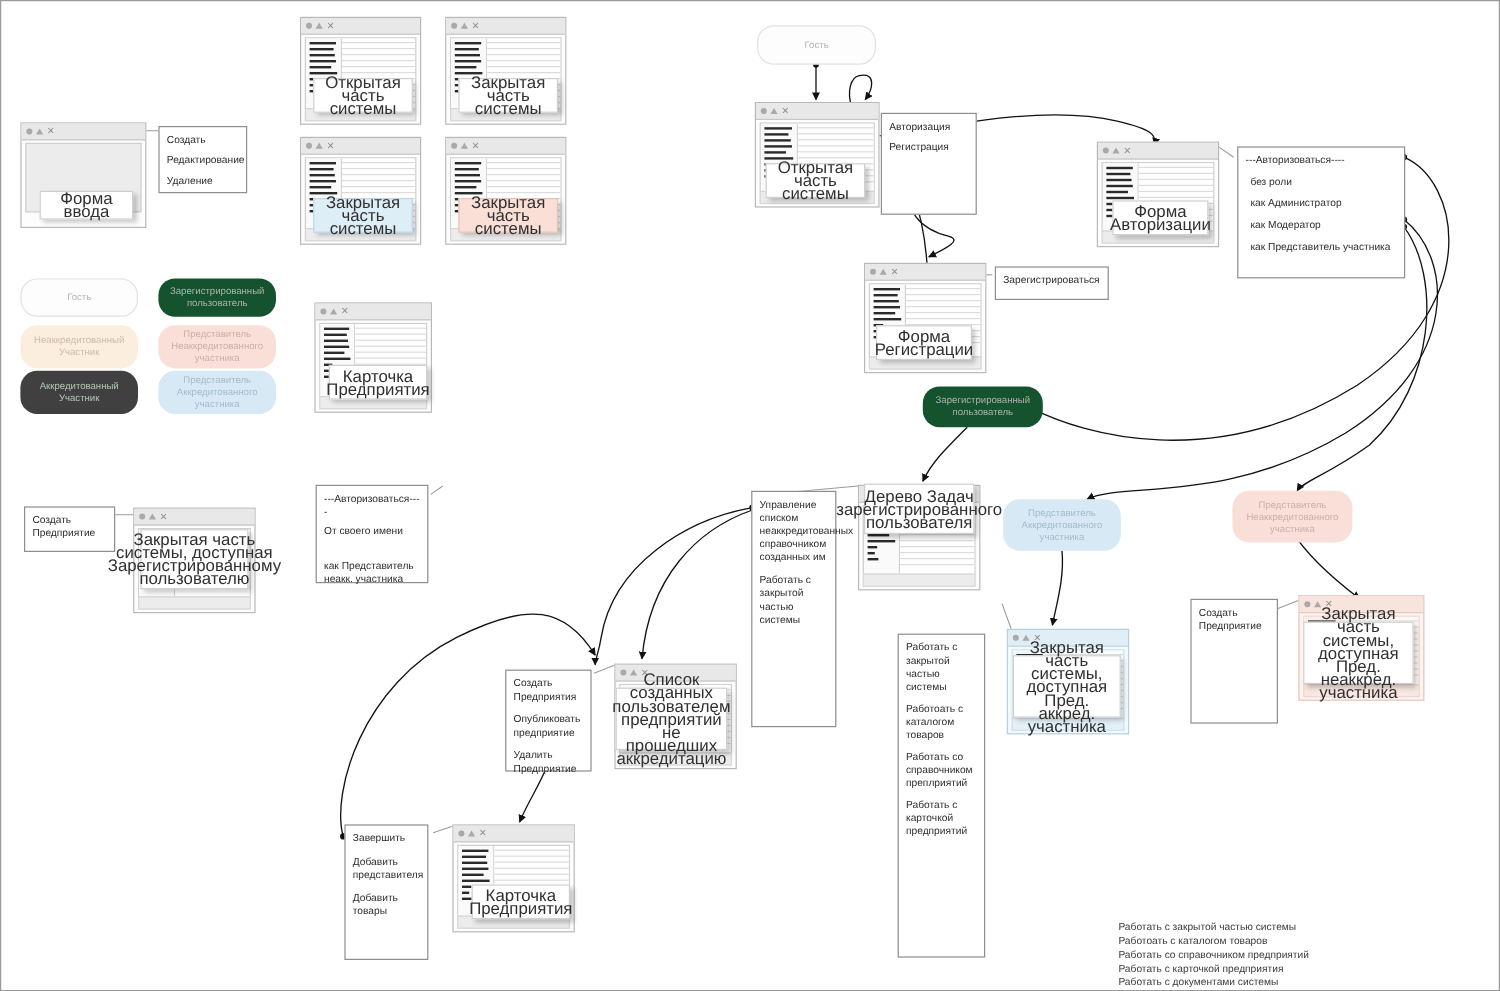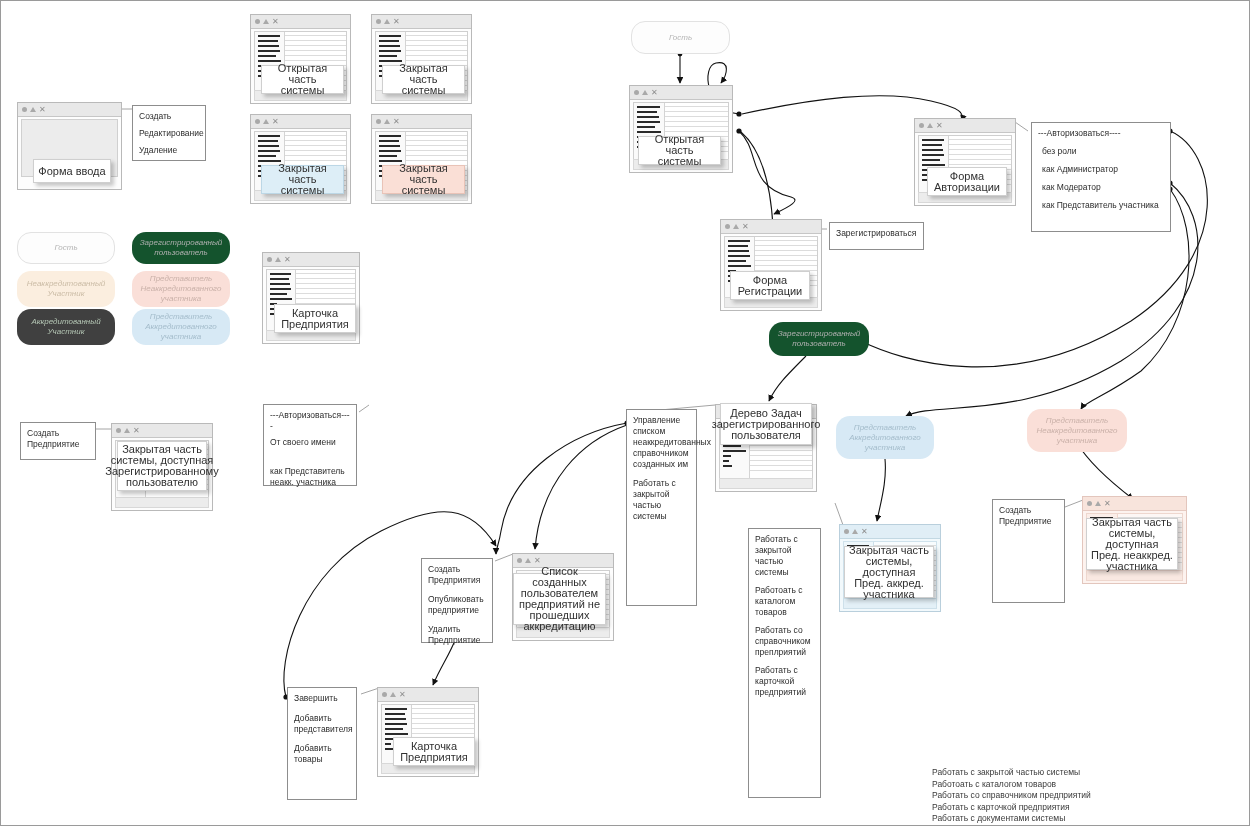--- a/index.html
+++ b/index.html
@@ -38,34 +38,34 @@
   .win.pink{border-color:#e3c6bd;background:#fdf3ef;}
   .win.pink .titlebar{background:#f8e4dc;border-bottom-color:#e6cac1;}
   .win.pink .body{background:#fdf7f5;border-color:#eed7ce;}
   .win.pink .lcol{background:#fbeee9;border-right-color:#eed7ce;}
   .win.pink .rcol{background:#fdf7f5;}
   .win.pink .footbar{background:#f9e8e1;border-color:#eed7ce;}
 
   
   .cap{position:absolute;box-sizing:border-box;background:#fff;border:1px solid #cfcfcf;
     box-shadow:3px 3px 4px rgba(0,0,0,.22);display:flex;align-items:center;justify-content:center;
-    text-align:center;font-size:11px;color:#303030;line-height:11px;padding:3px 4px;}
+    text-align:center;font-size:14px;color:#303030;line-height:11px;padding:3px 4px;}
   .cap.blue{background:#ddeef7;border-color:#bcd7e6;}
   .cap.pink{background:#fadfd6;border-color:#e9c3b7;}
 
   
   .note{position:absolute;box-sizing:border-box;background:#fff;border:1px solid #8d8d8d;
     font-size:8.5px;color:#2c2c2c;line-height:11px;padding:5px 6px;}
   .note p{margin:0 0 6px 0;}
   .note p:last-child{margin-bottom:0;}
 
   
   .pill{position:absolute;box-sizing:border-box;border-radius:14px;display:flex;
     align-items:center;justify-content:center;text-align:center;font-size:8px;line-height:10px;
-    padding:0 6px;font-style:italic;}
+    padding:0 6px;}
   .pill.guest{background:#fdfdfd;border:1px solid #e2e2e2;color:#b4b4b4;}
   .pill.reg{background:#14532d;color:#b0b0b0;}
   .pill.unacc{background:#fbeedf;color:#cbbca6;}
   .pill.acc{background:#404040;color:#b4c6b4;}
   .pill.repunacc{background:#fadfd8;color:#c9b0a8;}
   .pill.repacc{background:#d7e9f5;color:#a4bccb;}
 
   
   .legend{position:absolute;font-size:8.5px;color:#3a3a3a;line-height:11.5px;}
   .legend div{white-space:nowrap;}
@@ -388,20 +388,24 @@
           <u></u>
           <u></u>
           <u></u>
       </div>
     </div>
     <div class="footbar"></div>
   </div>
   <div class="cap" style="left:637px;top:135px;width:83px;height:29px;white-space:pre-line;">Открытая часть
 системы</div>
 
+  <div class="note" style="left:733px;top:93px;width:80px;height:85px;">
+    <p>Авторизация</p>
+    <p>Регистрация</p>
+  </div>
 
   <div class="note" style="left:828px;top:221px;width:95px;height:28px;">
     <p>Зарегистрироваться</p>
   </div>
 
   <div class="win" style="left:913px;top:117px;width:102px;height:88px;">
     <div class="titlebar">
       <span class="dot"></span>
       <span class="tri"></span>
       <span class="xg">✕</span>

